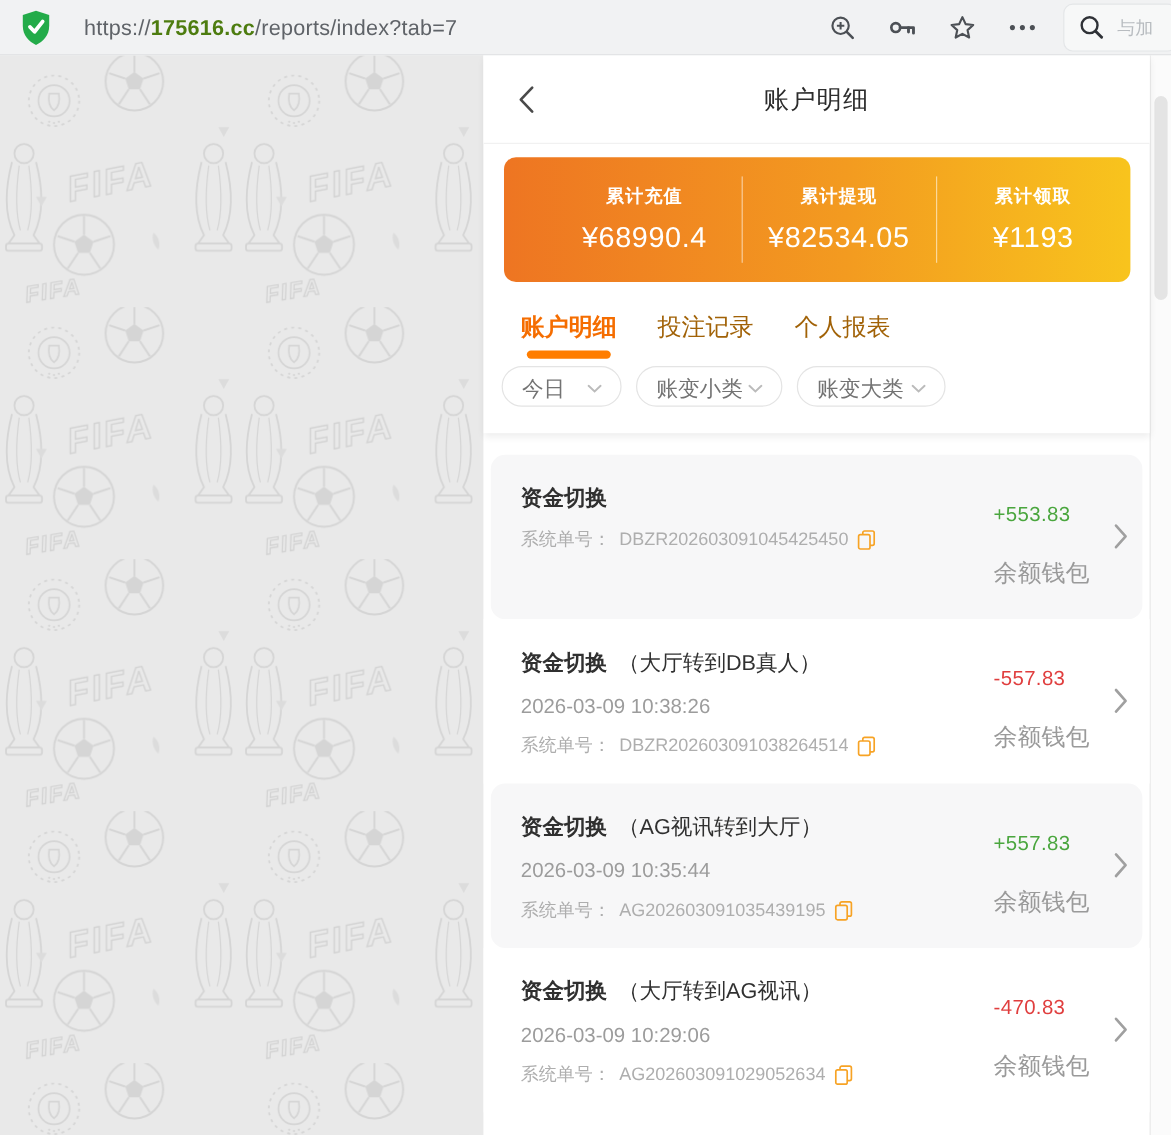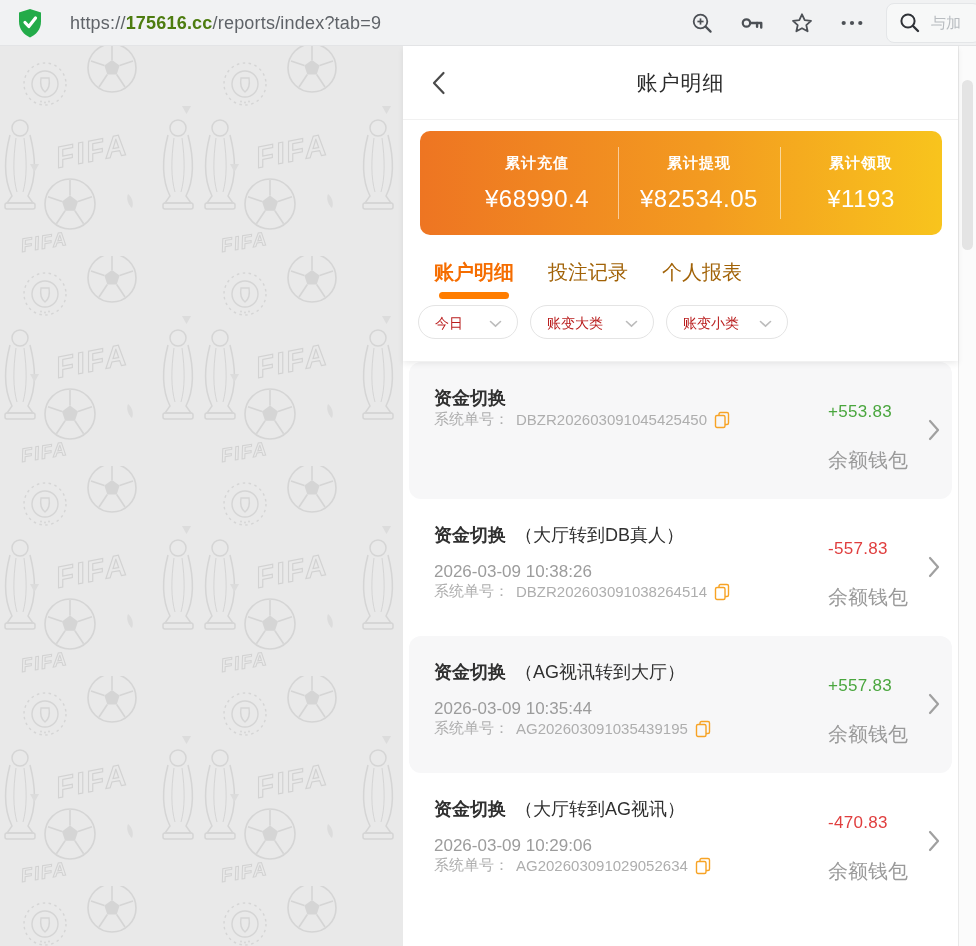--- a/index.html
+++ b/index.html
@@ -45,34 +45,34 @@
 
   .tabs { display:flex; gap:34px; margin:24px 0 0 31px; }
   .tab { font-size:20px; color:#a16207; padding-bottom:13px; position:relative; cursor:pointer; }
   .tab.active { color:#f56d00; font-weight:700; }
   .tab-underline { position:absolute; left:50%; transform:translateX(-50%); bottom:0; width:70px; height:7px;
     border-radius:4px; background:#ff7d00; }
 
   .filters { display:flex; gap:12px; margin:6px 0 20px 15px; }
   .pill { height:34px; border:1px solid #e4e4e4; border-radius:17px; background:#fff;
     display:flex; align-items:center; justify-content:space-between; padding:4px 15px 0 16px;
-    font-size:14px; color:#b91c1c; cursor:pointer; }
+    font-size:18px; color:#737373; cursor:pointer; }
   .pill-today { width:100px; }
   .pill-major { width:124px; }
   .pill-minor { width:122px; }
 
   
-  .txn-list { position:relative; z-index:1; padding-top:1px; }
+  .txn-list { position:relative; z-index:1; padding-top:18px; }
   .txn-item { height:137px; position:relative; padding:24px 0 0 31px; cursor:pointer; background:#fff; }
   .txn-item.shaded { background:#f7f7f8; border-radius:12px; margin:0 6px; padding-left:25px; }
   .txn-title-row { font-size:18px; color:#303030; display:flex; align-items:baseline; }
   .txn-type { font-weight:700; }
   .txn-note { margin-left:9px; font-weight:400; }
   .txn-time { margin-top:15px; font-size:17px; color:#9c9c9c; }
-  .txn-order { margin-top:0; font-size:15px; color:#aeaeae; display:flex; align-items:center; gap:7px; }
+  .txn-order { margin-top:13px; font-size:15px; color:#aeaeae; display:flex; align-items:center; gap:7px; }
   .txn-right { position:absolute; top:40px; right:50px; }
   .txn-item.shaded .txn-right { right:44px; }
   .txn-amount { font-size:17px; letter-spacing:.3px; }
   .dir-pos { color:#4aa63e; }
   .dir-neg { color:#e03e3e; }
   .txn-wallet { margin-top:25px; font-size:20px; color:#9a9a9a; }
   .txn-chevron { position:absolute; top:57px; right:18px; width:12px; height:22px; }
   .txn-item.shaded .txn-chevron { right:12px; }
 
   
@@ -89,21 +89,21 @@
     <div class="shield-wrap">
       <svg width="28" height="30" viewBox="0 0 28 30">
         <path d="M14,1 L25,4.5 V13.5 C25,21.5 19.8,27 14,29.4 C8.2,27 3,21.5 3,13.5 V4.5 Z" fill="#23ab49" stroke="none"></path>
         <polyline points="9,14.5 12.8,18.5 19.5,10" fill="none" stroke="#ffffff" stroke-width="3.2" stroke-linecap="round" stroke-linejoin="round"></polyline>
       </svg>
     </div>
 
     <div class="url-text">
       <span>https://</span>
         <span class="domain">175616.cc</span>
-        <span>/reports/index?tab=9</span>
+        <span>/reports/index?tab=7</span>
     </div>
 
     <div class="bar-icons">
       <span class="bar-icon">
         <svg width="23" height="23" viewBox="0 0 23 23">
           <circle cx="9.5" cy="9.5" r="6.8" fill="none" stroke="#4c5055" stroke-width="1.8"></circle>
           <line x1="14.6" y1="14.6" x2="19.6" y2="19.6" stroke="#4c5055" stroke-width="2.2" stroke-linecap="round"></line>
           <line x1="6.4" y1="9.5" x2="12.6" y2="9.5" stroke="#4c5055" stroke-width="1.7"></line>
           <line x1="9.5" y1="6.4" x2="9.5" y2="12.6" stroke="#4c5055" stroke-width="1.7"></line>
         </svg>
@@ -244,28 +244,28 @@
         </span>
       </div>
 
       <div class="filters">
         <span class="pill pill-today">
           <span>今日</span>
           <svg width="13" height="8" viewBox="0 0 13 8">
             <polyline points="1.5,1.5 6.5,6.2 11.5,1.5" fill="none" stroke="#bbbbbb" stroke-width="1.6" stroke-linecap="round"></polyline>
           </svg>
         </span>
+        <span class="pill pill-minor">
+          <span>账变小类</span>
+          <svg width="13" height="8" viewBox="0 0 13 8">
+            <polyline points="1.5,1.5 6.5,6.2 11.5,1.5" fill="none" stroke="#bbbbbb" stroke-width="1.6" stroke-linecap="round"></polyline>
+          </svg>
+        </span>
         <span class="pill pill-major">
           <span>账变大类</span>
-          <svg width="13" height="8" viewBox="0 0 13 8">
-            <polyline points="1.5,1.5 6.5,6.2 11.5,1.5" fill="none" stroke="#bbbbbb" stroke-width="1.6" stroke-linecap="round"></polyline>
-          </svg>
-        </span>
-        <span class="pill pill-minor">
-          <span>账变小类</span>
           <svg width="13" height="8" viewBox="0 0 13 8">
             <polyline points="1.5,1.5 6.5,6.2 11.5,1.5" fill="none" stroke="#bbbbbb" stroke-width="1.6" stroke-linecap="round"></polyline>
           </svg>
         </span>
       </div>
     </div>
 
     <div class="txn-list">
 
       <div class="txn-item shaded">

